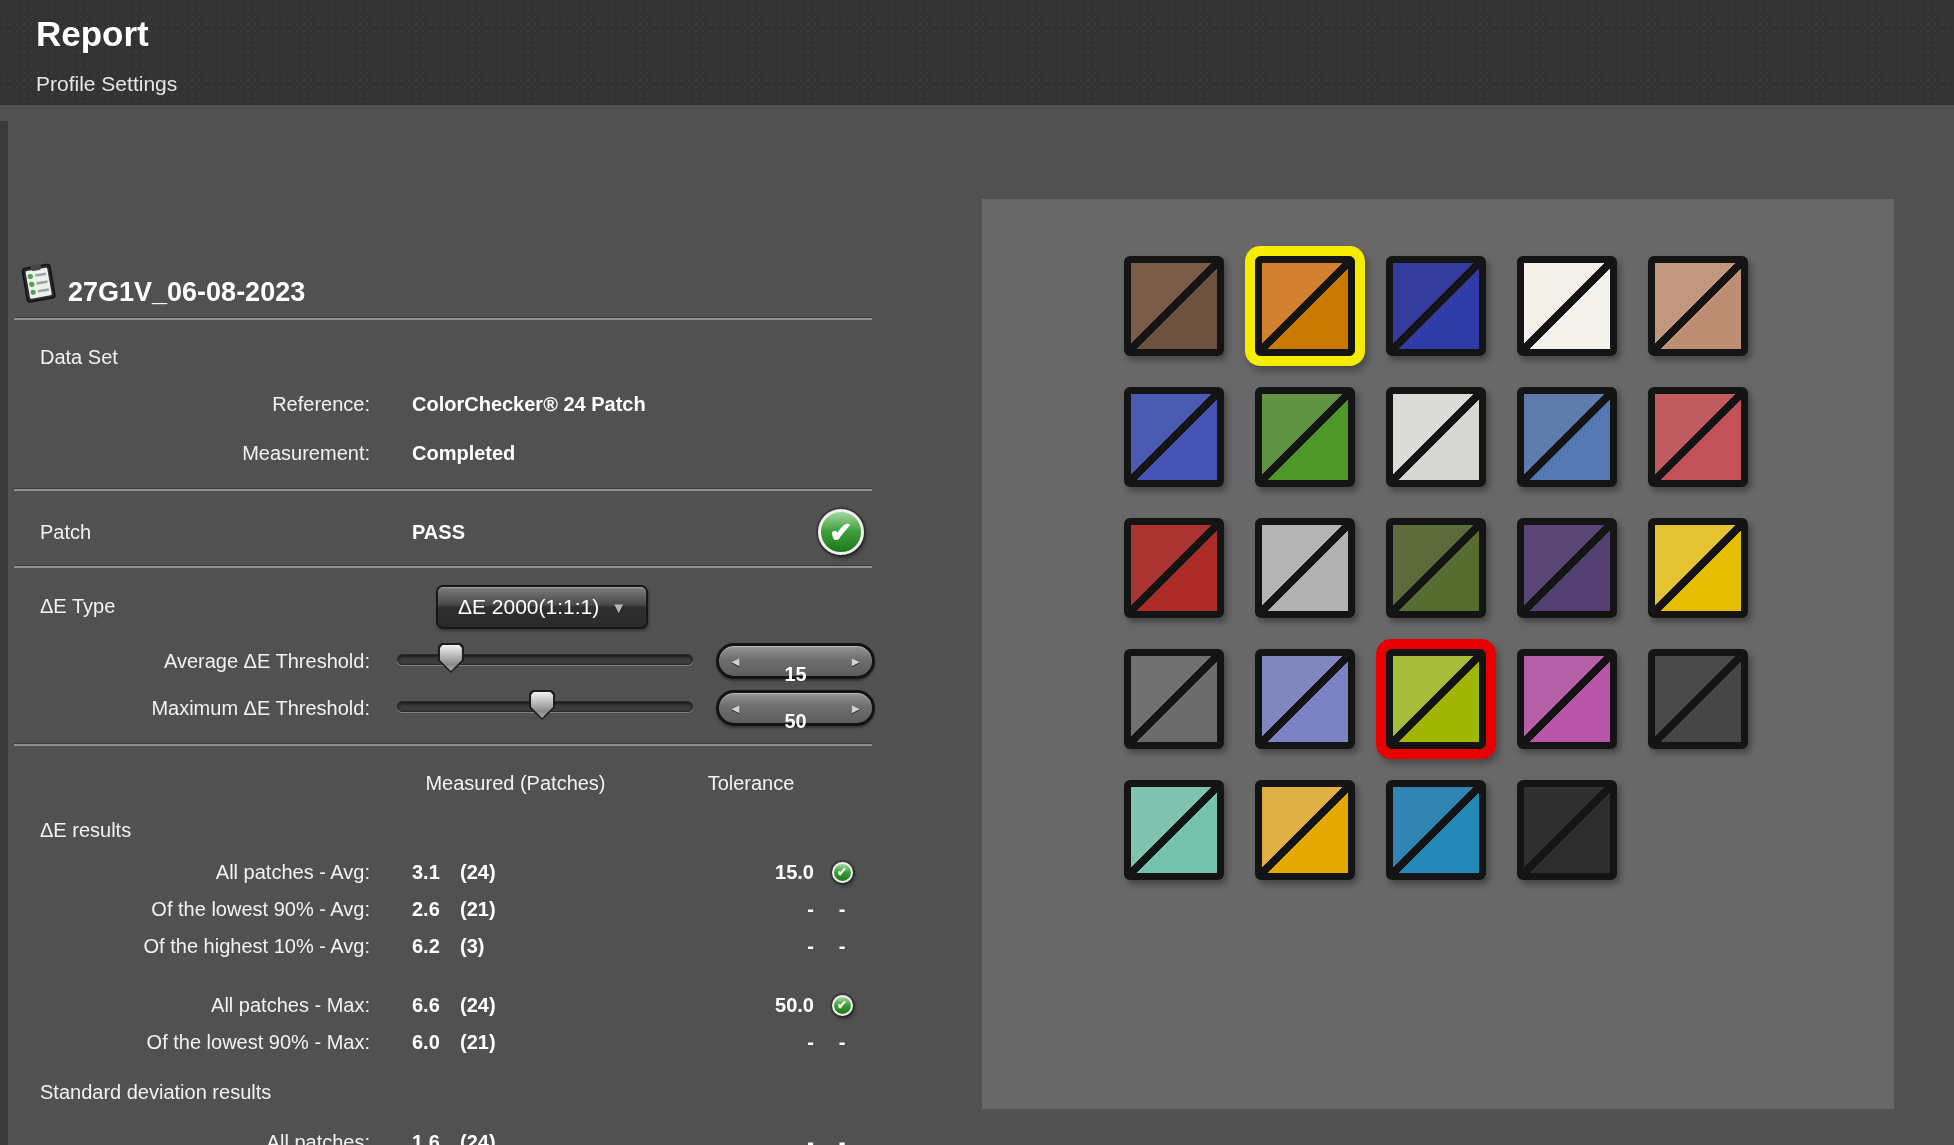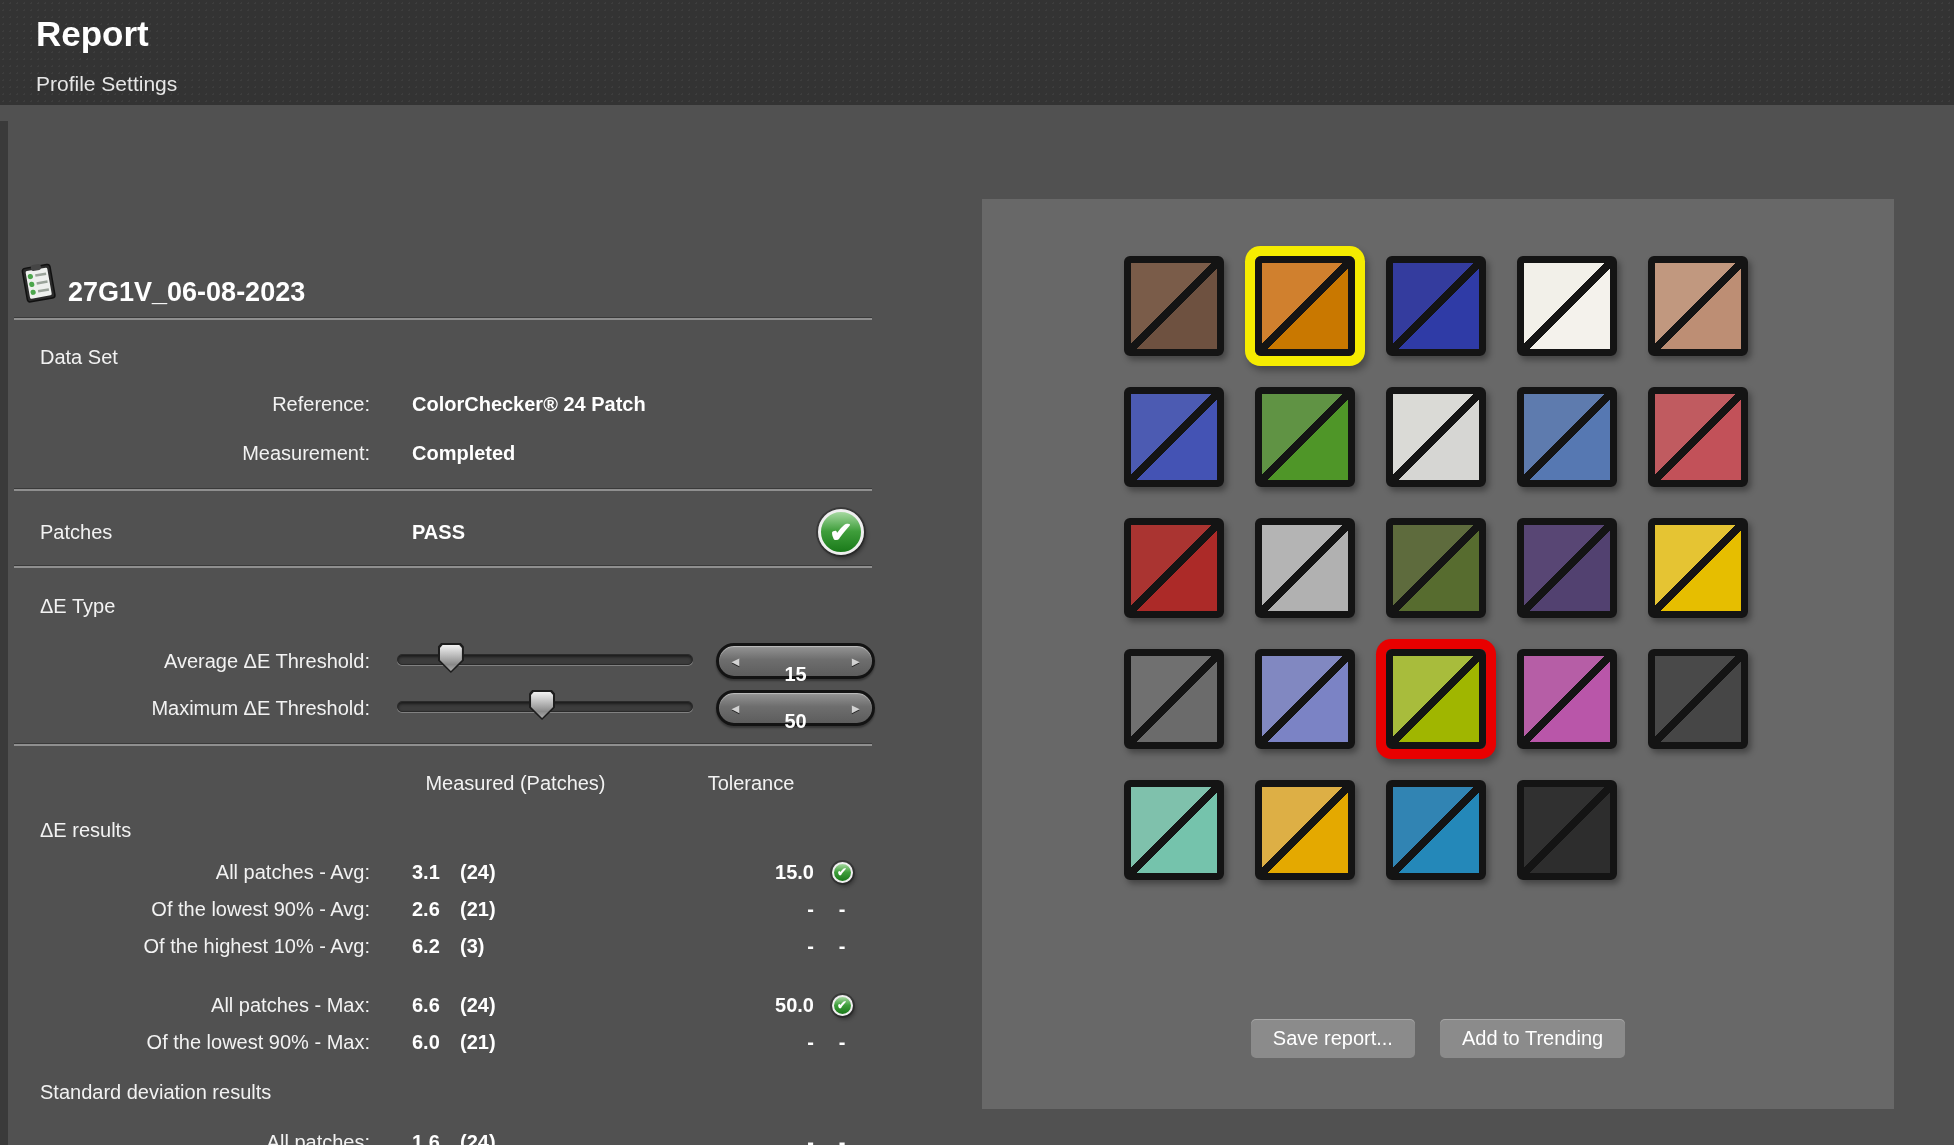--- a/index.html
+++ b/index.html
@@ -117,26 +117,30 @@
   </div>
   <div class="divider" style="top:196px"></div>
 
   <div class="section-label" style="top:225px">Data Set</div>
   <div class="form-label" style="top:272px">Reference:</div>
   <div class="form-value" style="top:272px">ColorChecker® 24 Patch</div>
   <div class="form-label" style="top:321px">Measurement:</div>
   <div class="form-value" style="top:321px">Completed</div>
   <div class="divider" style="top:367px"></div>
 
-  <div class="section-label" style="top:400px">Patches</div>
+  <div class="section-label" style="top:400px">Patch</div>
   <div class="form-value" style="top:400px">PASS</div>
   <div class="check-icon check-big" style="left:810px;top:388px">✔</div>
   <div class="divider" style="top:444px"></div>
 
   <div class="section-label" style="top:474px">ΔE Type</div>
+  <div class="dropdown">
+    <span>ΔE 2000(1:1:1)</span>
+    <span class="chev">▼</span>
+  </div>
 
   <div class="form-label" style="top:529px">Average  ΔE Threshold:</div>
   <div class="slider-track" style="left:389px;top:533px">
     <div class="thumb" style="left: calc(18% - 13px);"></div>
   </div>
   <div class="stepper" style="top:522px">
     <span class="arrow">◄</span>
     <span class="val">15</span>
     <span class="arrow">►</span>
   </div>
@@ -229,17 +233,13 @@
       <div class="patch" style="background: linear-gradient(to right bottom, rgb(112, 112, 112) 0px, rgb(112, 112, 112) calc(50% - 4px), rgb(20, 20, 20) calc(50% - 4px), rgb(20, 20, 20) calc(50% + 4px), rgb(107, 107, 107) calc(50% + 4px));"></div>
       <div class="patch" style="background: linear-gradient(to right bottom, rgb(129, 136, 193) 0px, rgb(129, 136, 193) calc(50% - 4px), rgb(20, 20, 20) calc(50% - 4px), rgb(20, 20, 20) calc(50% + 4px), rgb(123, 131, 197) calc(50% + 4px));"></div>
       <div class="patch hl-red" style="background: linear-gradient(to right bottom, rgb(168, 188, 60) 0px, rgb(168, 188, 60) calc(50% - 4px), rgb(20, 20, 20) calc(50% - 4px), rgb(20, 20, 20) calc(50% + 4px), rgb(160, 182, 0) calc(50% + 4px));"></div>
       <div class="patch" style="background: linear-gradient(to right bottom, rgb(182, 94, 166) 0px, rgb(182, 94, 166) calc(50% - 4px), rgb(20, 20, 20) calc(50% - 4px), rgb(20, 20, 20) calc(50% + 4px), rgb(185, 86, 169) calc(50% + 4px));"></div>
       <div class="patch" style="background: linear-gradient(to right bottom, rgb(73, 73, 73) 0px, rgb(73, 73, 73) calc(50% - 4px), rgb(20, 20, 20) calc(50% - 4px), rgb(20, 20, 20) calc(50% + 4px), rgb(70, 70, 70) calc(50% + 4px));"></div>
       <div class="patch" style="background: linear-gradient(to right bottom, rgb(127, 193, 172) 0px, rgb(127, 193, 172) calc(50% - 4px), rgb(20, 20, 20) calc(50% - 4px), rgb(20, 20, 20) calc(50% + 4px), rgb(117, 195, 172) calc(50% + 4px));"></div>
       <div class="patch" style="background: linear-gradient(to right bottom, rgb(221, 175, 69) 0px, rgb(221, 175, 69) calc(50% - 4px), rgb(20, 20, 20) calc(50% - 4px), rgb(20, 20, 20) calc(50% + 4px), rgb(228, 169, 0) calc(50% + 4px));"></div>
       <div class="patch" style="background: linear-gradient(to right bottom, rgb(49, 132, 179) 0px, rgb(49, 132, 179) calc(50% - 4px), rgb(20, 20, 20) calc(50% - 4px), rgb(20, 20, 20) calc(50% + 4px), rgb(36, 136, 185) calc(50% + 4px));"></div>
       <div class="patch" style="background: linear-gradient(to right bottom, rgb(48, 48, 48) 0px, rgb(48, 48, 48) calc(50% - 4px), rgb(20, 20, 20) calc(50% - 4px), rgb(20, 20, 20) calc(50% + 4px), rgb(45, 45, 45) calc(50% + 4px));"></div>
     </div>
-  <div class="panel-buttons">
-    <button class="btn">Save report...</button>
-    <button class="btn">Add to Trending</button>
-  </div>
 </div>
 
 </body></html>

